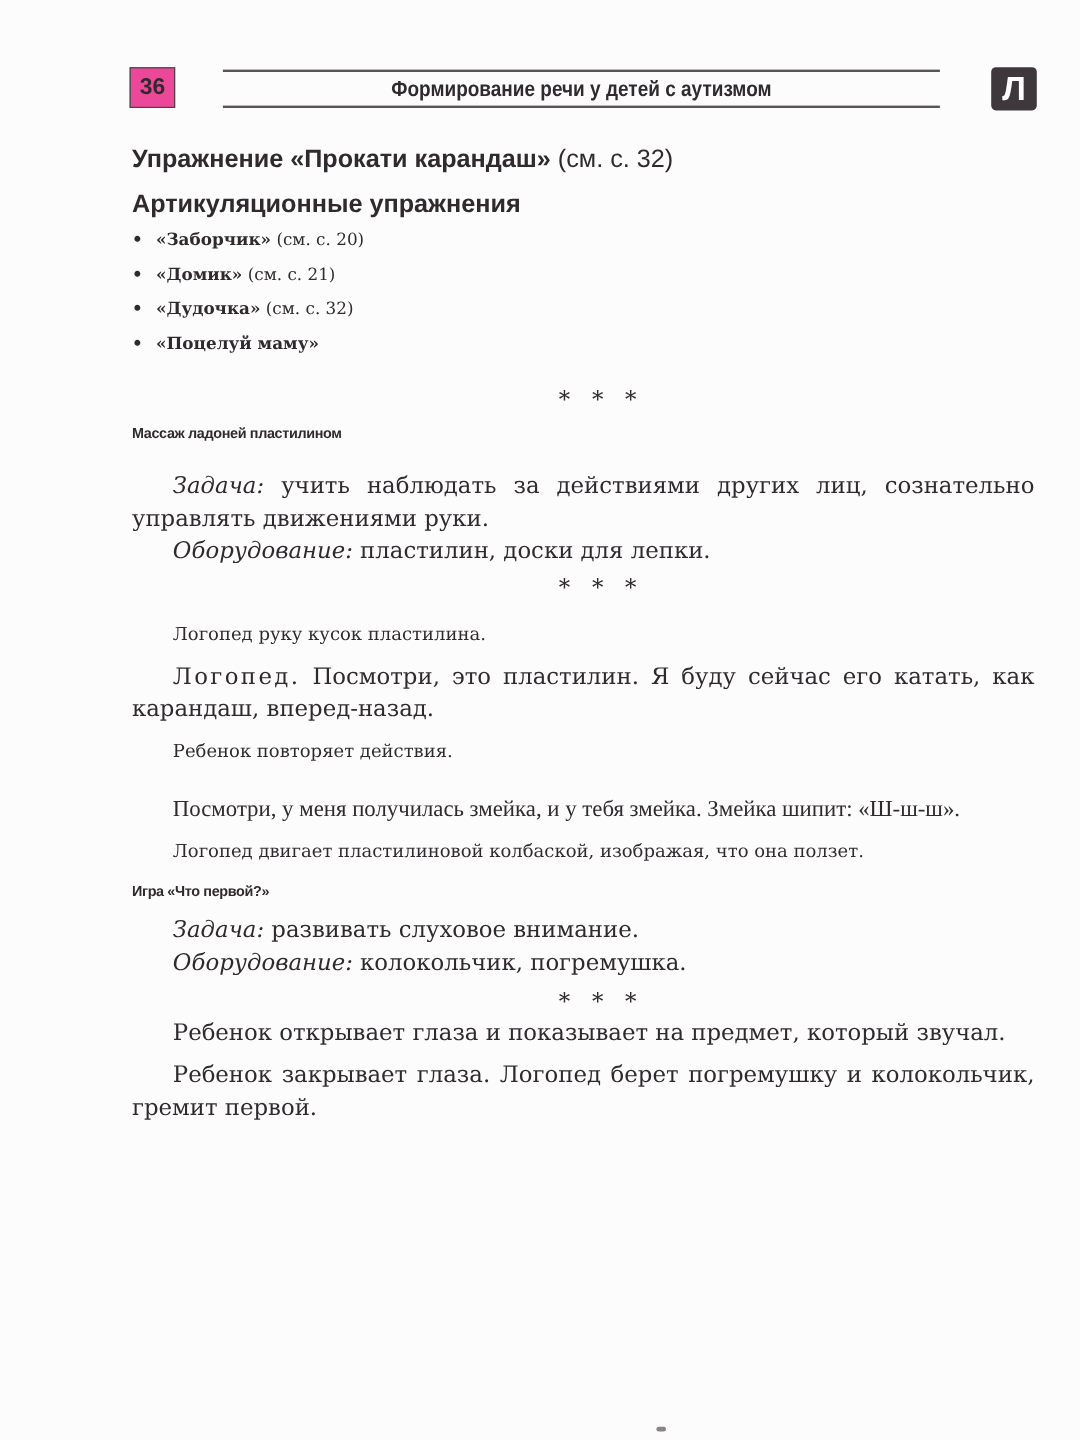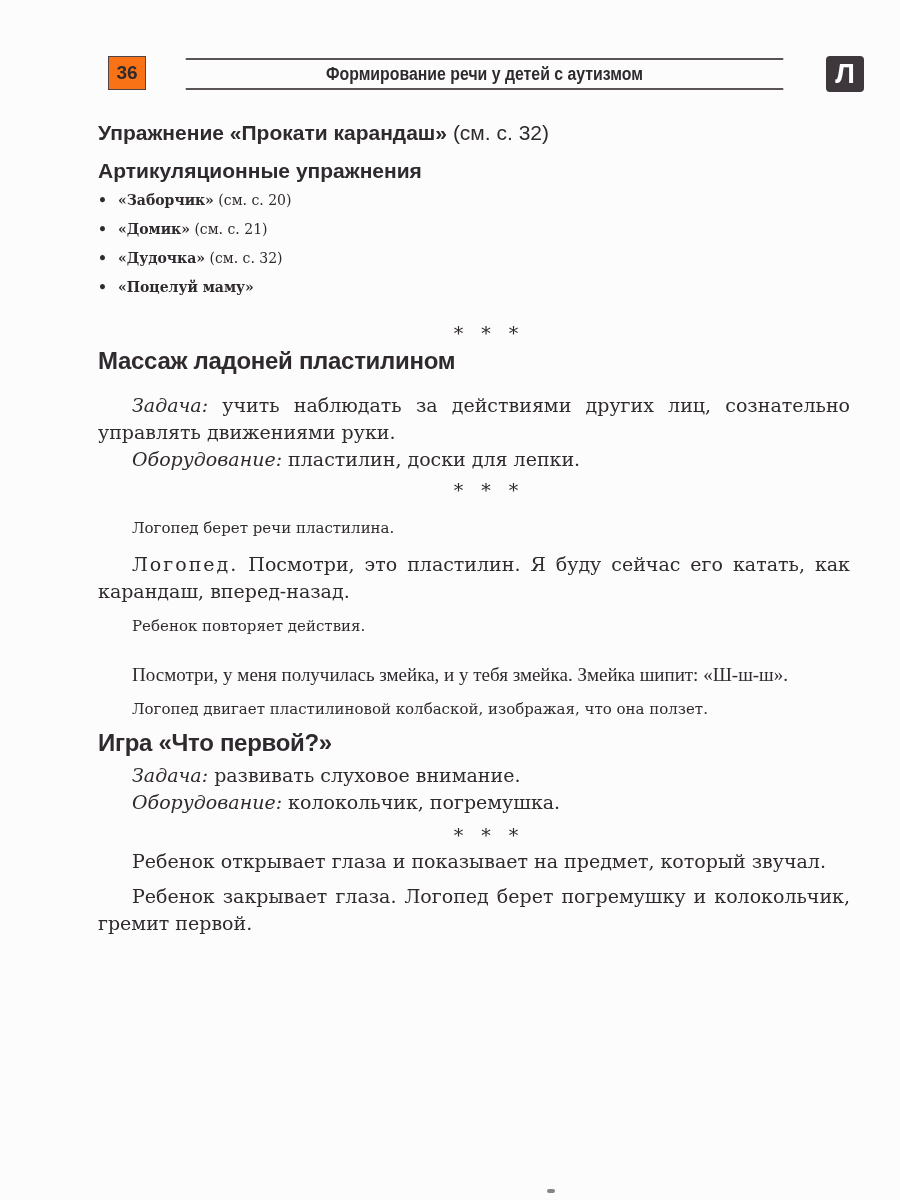--- a/index.html
+++ b/index.html
@@ -4,42 +4,42 @@
 <style>
   html, body { margin:0; padding:0; }
   body {
     width:900px; height:1200px; background:#fdfcfd; position:relative; overflow:hidden;
     color:#2f2a2e;
     font-family: "DejaVu Serif", serif;
   }
   .header { position:absolute; left:108px; top:56px; width:756px; height:36px; }
   .page-num {
     position:absolute; left:0; top:0; width:38px; height:34px; border:1.5px solid #4a4448;
-    background:#f97316; font-family:"Liberation Sans", sans-serif; font-weight:bold; font-size:19px;
+    background:#ec4899; font-family:"Liberation Sans", sans-serif; font-weight:bold; font-size:19px;
     display:flex; align-items:center; justify-content:center; color:#2f2a2e; box-sizing:border-box;
   }
   .run-bar {
     position:absolute; left:37px; top:2px; right:40px; height:28px;
     border-top:2px solid #5a5458; border-bottom:2px solid #5a5458;
     display:flex; align-items:center; justify-content:center;
     font-family:"Liberation Sans", sans-serif; font-weight:bold; font-size:18px; color:#2f2a2e;
     transform:scaleX(0.88); transform-origin:center;
   }
   .section-tab {
     position:absolute; right:0; top:0; width:38px; height:36px; background:#3e383c;
     border-radius:4px; color:#fff; font-family:"Liberation Sans", sans-serif; font-weight:bold;
     font-size:28px; display:flex; align-items:center; justify-content:center;
   }
-  .content { position:absolute; left:98px; top:118px; width:752px; }
+  .content { position:absolute; left:110px; top:118px; width:752px; }
   .h2 {
     font-family:"Liberation Sans", sans-serif; font-weight:bold; font-size:21px; margin:0; line-height:30px;
   }
   .h2 .normal { font-weight:normal; }
   .h3 {
-    font-family:"Liberation Sans", sans-serif; font-weight:bold; font-size:24px; line-height:30px;
+    font-family:"Liberation Sans", sans-serif; font-weight:bold; font-size:12px; line-height:30px;
     margin:0; letter-spacing:-0.3px;
   }
   ul.bullets { list-style:none; margin:0; padding:0; }
   ul.bullets li { font-size:14px; line-height:29px; font-weight:bold; }
   ul.bullets li .bul { display:inline-block; width:20px; }
   ul.bullets li .ref { font-weight:normal; }
   .stars { text-align:center; font-size:19px; letter-spacing:6px; line-height:26px; margin-left:30px; }
   p { margin:0; font-size:19px; line-height:27px; text-align:justify; }
   p.ind { text-indent:34px; }
   p.small { font-size:15px; line-height:22px; text-indent:34px; }
@@ -70,21 +70,21 @@
     <li><span class="bul">•</span><span>«Поцелуй маму»</span><span class="ref"></span></li>
   </ul>
 
   <div class="stars" style="margin-top:18px;">* * *</div>
 
   <div class="h3">Массаж ладоней пластилином</div>
   <p class="ind" style="margin-top:16px;"><em>Задача:</em><span> учить наблюдать за действиями других лиц, сознательно управлять движениями руки.</span></p>
   <p class="ind"><em>Оборудование:</em><span> пластилин, доски для лепки.</span></p>
 
   <div class="stars" style="margin-top:4px;">* * *</div>
-  <p class="small" style="margin-top:14px;">Логопед берет речи пластилина.</p>
+  <p class="small" style="margin-top:14px;">Логопед руку кусок пластилина.</p>
   <p class="ind" style="margin-top:12px;"><span class="spaced">Логопед.</span><span> Посмотри, это пластилин. Я буду сейчас его катать, как карандаш, вперед-назад.</span></p>
   <p class="small" style="margin-top:10px;">Ребенок повторяет действия.</p>
   <p class="ind" style="margin-top:24px;font-family:Liberation Serif, serif;">Посмотри, у меня получилась змейка, и у тебя змейка. Змейка шипит: «Ш-ш-ш».</p>
   <p class="small" style="margin-top:10px;">Логопед двигает пластилиновой колбаской, изображая, что она ползет.</p>
 
   <div class="h3" style="margin-top:8px;">Игра «Что первой?»</div>
   <p class="ind" style="margin-top:4px;"><em>Задача:</em><span> развивать слуховое внимание.</span></p>
   <p class="ind"><em>Оборудование:</em><span> колокольчик, погремушка.</span></p>
 
   <div class="stars" style="margin-top:6px;">* * *</div>

